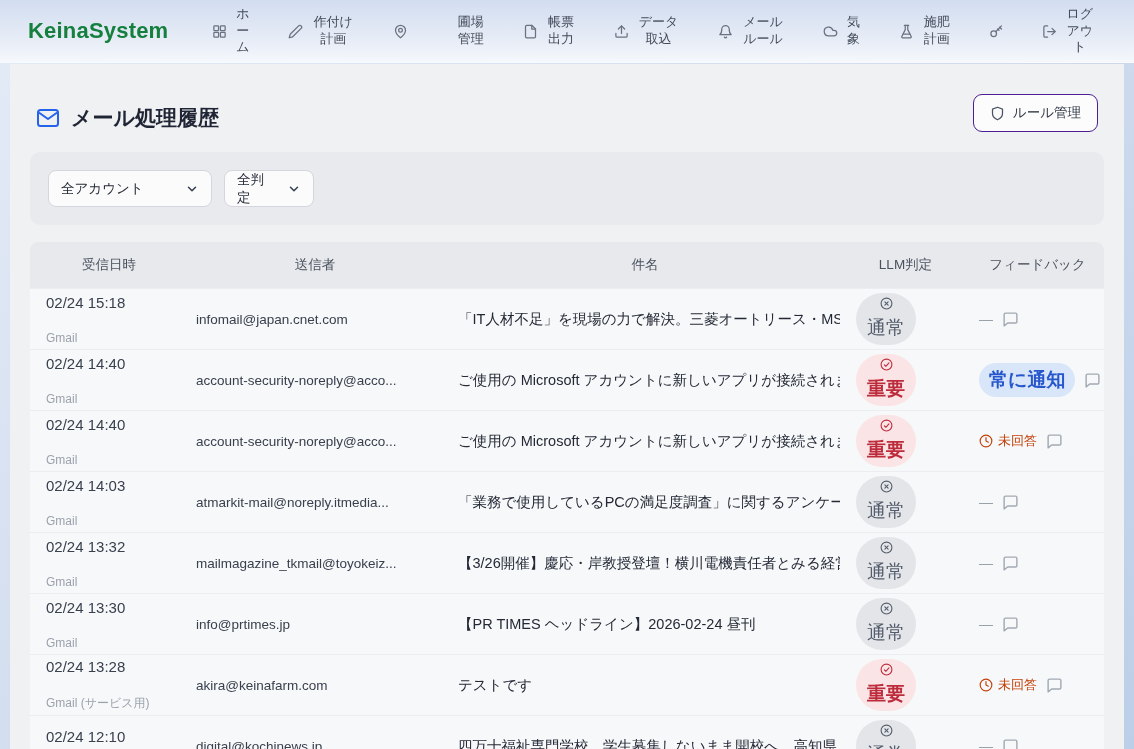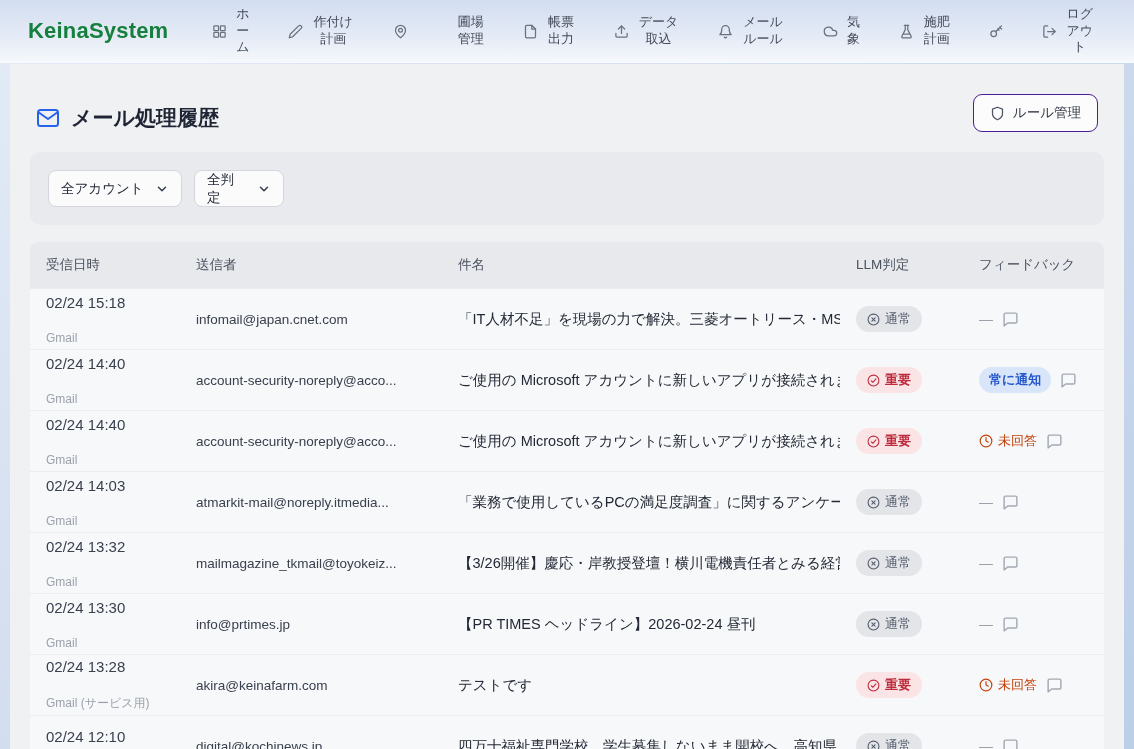--- a/index.html
+++ b/index.html
@@ -36,34 +36,34 @@
   .page-title .ic { color:#2563eb; }
   .rule-btn { display:flex; align-items:center; gap:8px; background:#fcfcfd; border:1px solid #4c1d95;
     border-radius:9px; padding:9px 16px; font-size:13.5px; color:#333a47; cursor:pointer; }
   .rule-btn .ic { color:#4b5563; }
   
   .filter-card { margin-top:20px; background:#e9eaee; border-radius:10px; padding:18px; display:flex; gap:12px; }
   .select { display:flex; align-items:center; justify-content:space-between; gap:10px;
     background:#fbfbfc; border:1px solid #d3d7dd; border-radius:8px; padding:8px 12px;
     font-size:13.5px; color:#262c38; cursor:pointer; height:37px; }
   .select .ic { color:#374151; }
-  .select.account { width:134px; }
+  .select.account { width:164px; }
   .select.judgment { width:90px; }
   
   .table { margin-top:17px; border-radius:8px 8px 0 0; overflow:hidden; background:#f7f8f9; }
   .tgrid { display:grid; grid-template-columns:150px 262px 1fr 123px 141px; }
   .thead { background:#e7e9ec; }
-  .thead .cell { padding:14px 8px 14px 16px; font-size:13.5px; color:#4a5260; font-weight:normal; }
+  .thead .cell { padding:14px 8px 14px 16px; font-size:13.5px; color:#4a5260; font-weight:normal;text-align:center; }
   .trow { border-top:1px solid #ebedf0; align-items:center; height:61px; }
   .trow .cell { padding:0 8px 0 16px; overflow:hidden; }
   .dt-main { font-size:15px; color:#39404e; }
   .dt-sub { font-size:12px; color:#9ba2ad; margin-top:20px; }
   .sender { font-size:13.5px; color:#39404e; white-space:nowrap; }
   .subject { font-size:14.5px; color:#232936; white-space:nowrap; }
-  .pill { display:inline-flex; align-items:center; gap:5px; padding:4px 11px; border-radius:999px; font-size:13px; white-space:nowrap; }
+  .pill { display:inline-flex; align-items:center; gap:5px; padding:4px 11px; border-radius:999px; font-size:19px; white-space:nowrap;flex-direction:column; }
   .pill.normal { background:#e3e5e9; color:#545d6b; }
   .pill.important { background:#fbe4e6; color:#bd2c3c; font-weight:bold; }
   .pill.always { background:#d9e6fa; color:#2757cc; font-weight:bold; padding:4px 10px; }
   .fb { display:flex; align-items:center; gap:9px; }
   .fb .none { color:#9aa1ab; font-size:14px; }
   .unanswered { display:inline-flex; align-items:center; gap:5px; color:#c2410c; font-size:13px; white-space:nowrap; }
   .bubble { color:#a2a9b3; cursor:pointer; display:inline-flex; }
 </style>
 </head>
 <body>

